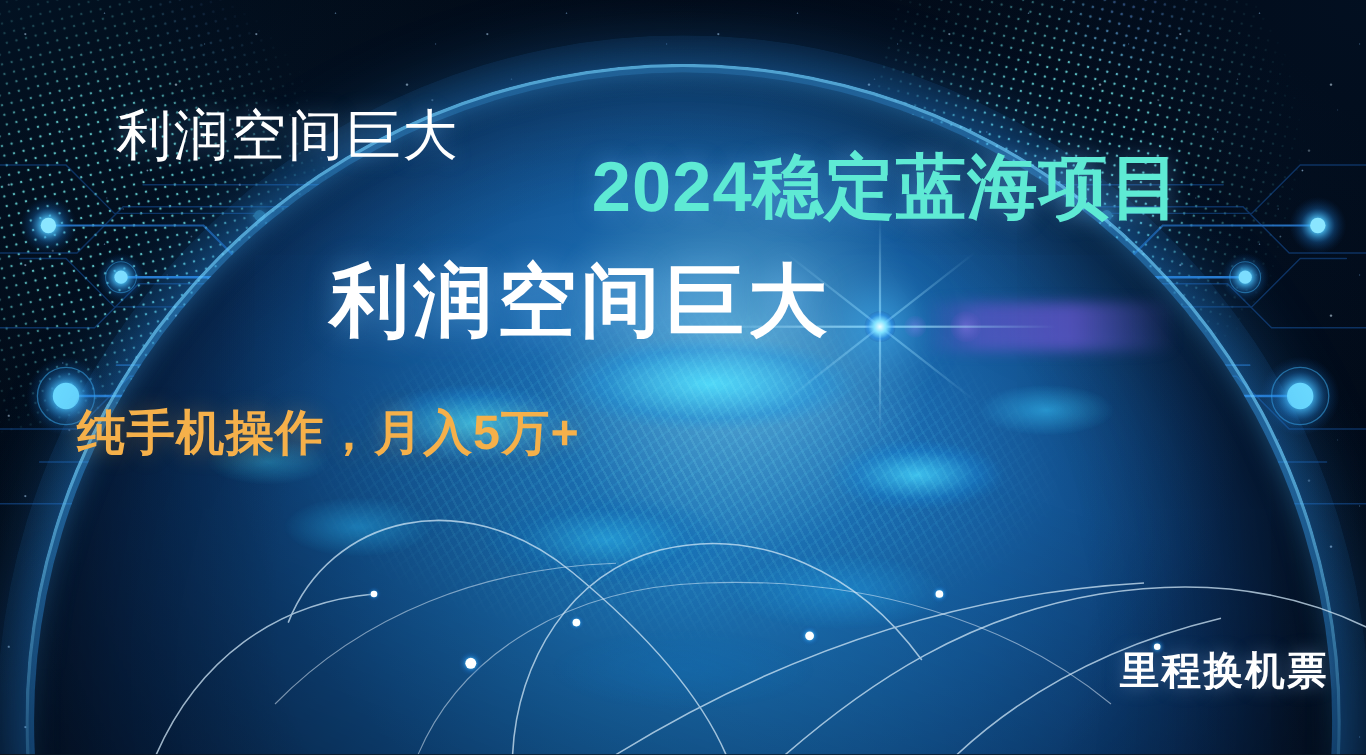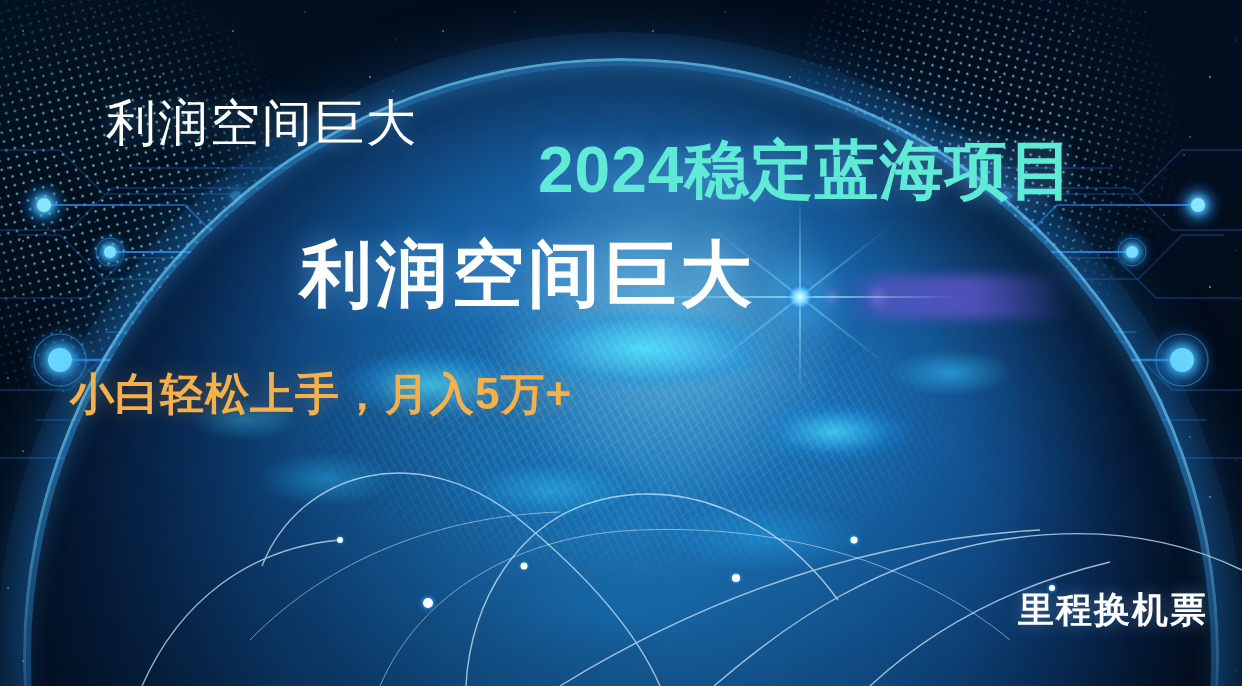--- a/index.html
+++ b/index.html
@@ -488,18 +488,18 @@
     <div class="ray-d2"></div>
     <div class="core"></div>
   </div>
 
   <div class="txt" id="t-pure">利润空间巨大</div>
 
   <div class="txt" id="t-year">2024稳定蓝海项目</div>
 
   <div class="txt" id="t-profit">利润空间巨大</div>
 
-  <div class="txt" id="t-easy">小白轻松上手，月入5万+</div>
+  <div class="txt" id="t-easy">纯手机操作，月入5万+</div>
 
 
   <div class="txt" id="t-miles">里程换机票</div>
 
 </div>
 
 </body></html>

